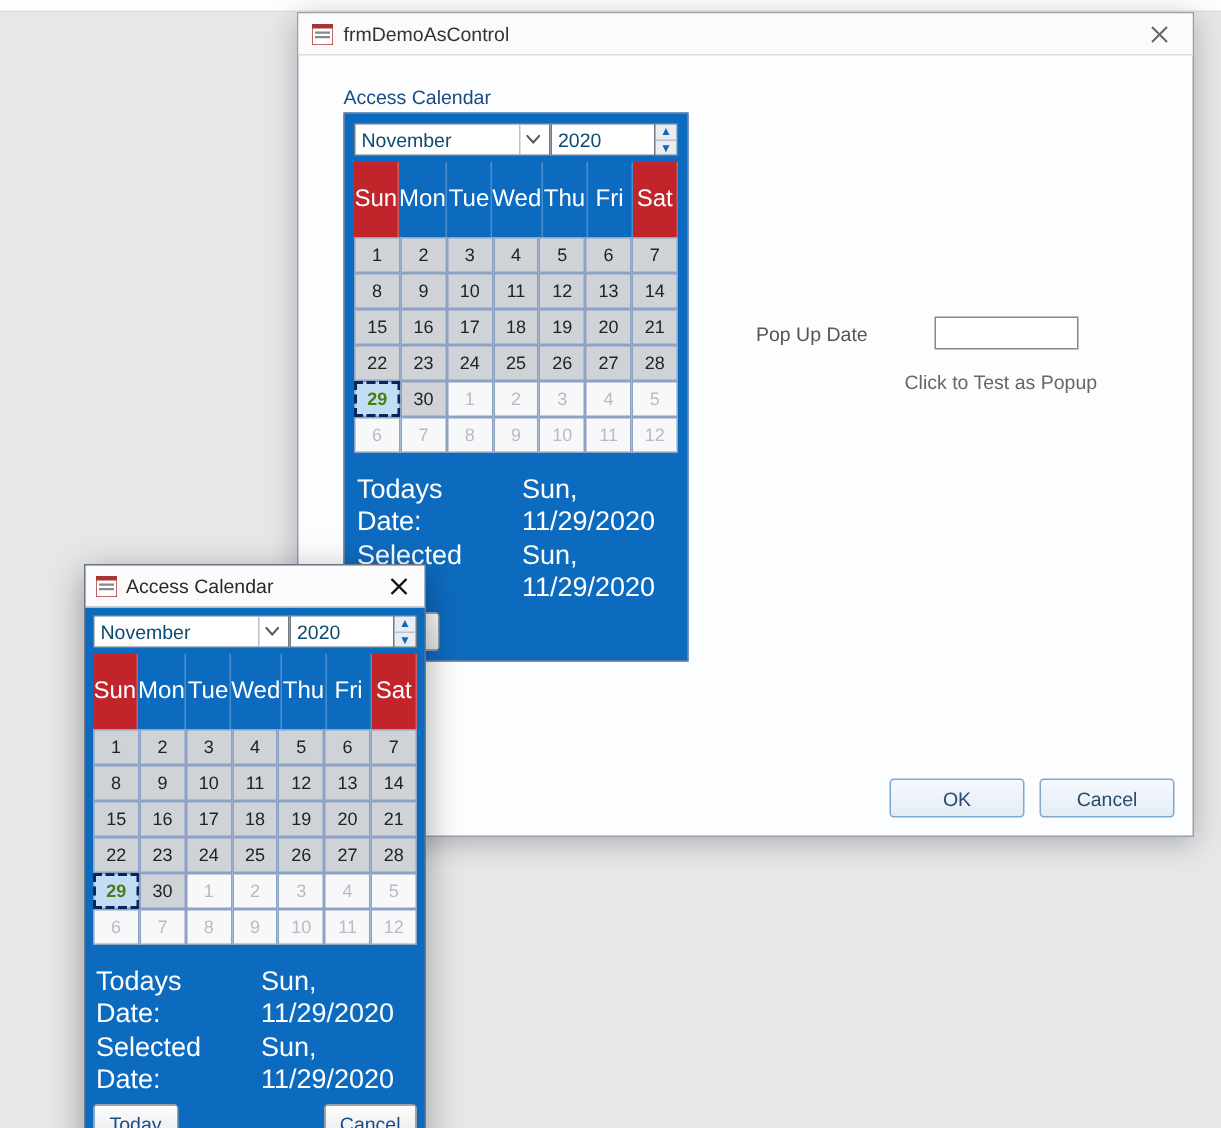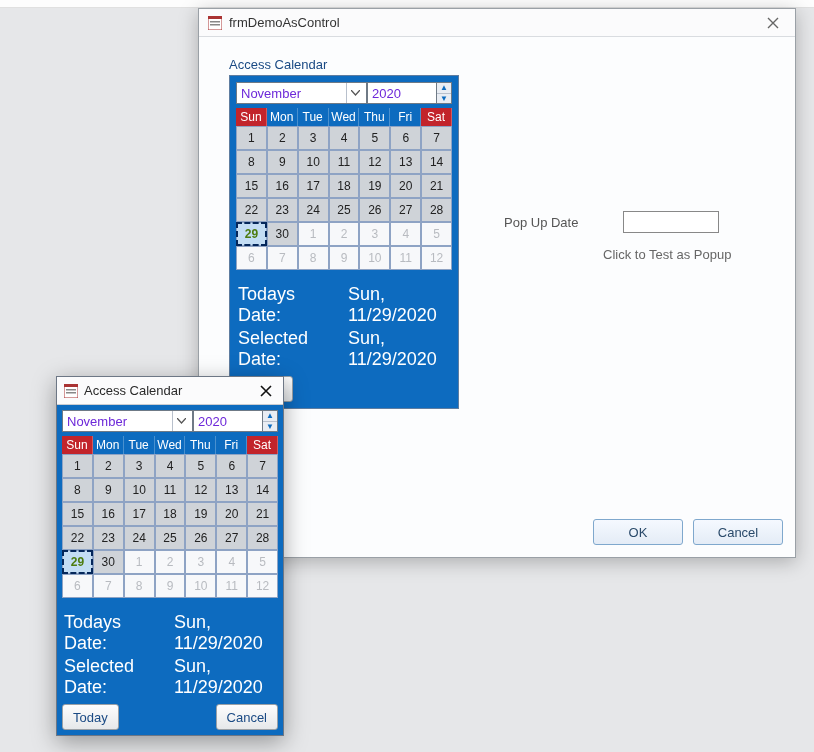--- a/index.html
+++ b/index.html
@@ -72,21 +72,21 @@
     padding: 6px;
   }
   
   .sel-row { display: flex; gap: 0; }
   .combo, .yearbox {
     height: 22px;
     background: #fff;
     border: 1px solid #6f7a86;
     display: flex; align-items: center;
     font-size: 13px;
-    color: #6d28d9;
+    color: #0c4a6e;
   }
   .combo { flex: 1; padding: 0 2px 0 4px; }
   .combo .dd {
     width: 18px; height: 100%;
     border-left: 1px solid #b8c0cc;
     display: flex; align-items: center; justify-content: center;
     color: #555;
   }
   .yearwrap { display: flex; }
   .yearbox { width: 69px; padding: 0 4px; border-right: none; }
@@ -102,22 +102,22 @@
     border-bottom: 1px solid #b8c0cc;
   }
   .spinner div:last-child { border-bottom: none; }
   
   .cal-grid { margin-top: 4px; }
   .hdr-row, .day-row { display: flex; }
   .hdr-cell {
     flex: 1; text-align: center;
     background: #0d6bbf;
     color: #fff;
-    font-size: 12px;
-    padding: 2px 0;
+    font-size: 16px;
+    padding: 16px 0;
     border-right: 1px solid rgba(255,255,255,0.25);
   }
   .hdr-cell.sun, .hdr-cell.sat { background: #c2242b; }
   .day-cell {
     flex: 1; text-align: center;
     background: #cfd3d8;
     color: #222;
     font-size: 12px;
     padding: 4px 0;
     border: 1px solid #8ea3c4;

